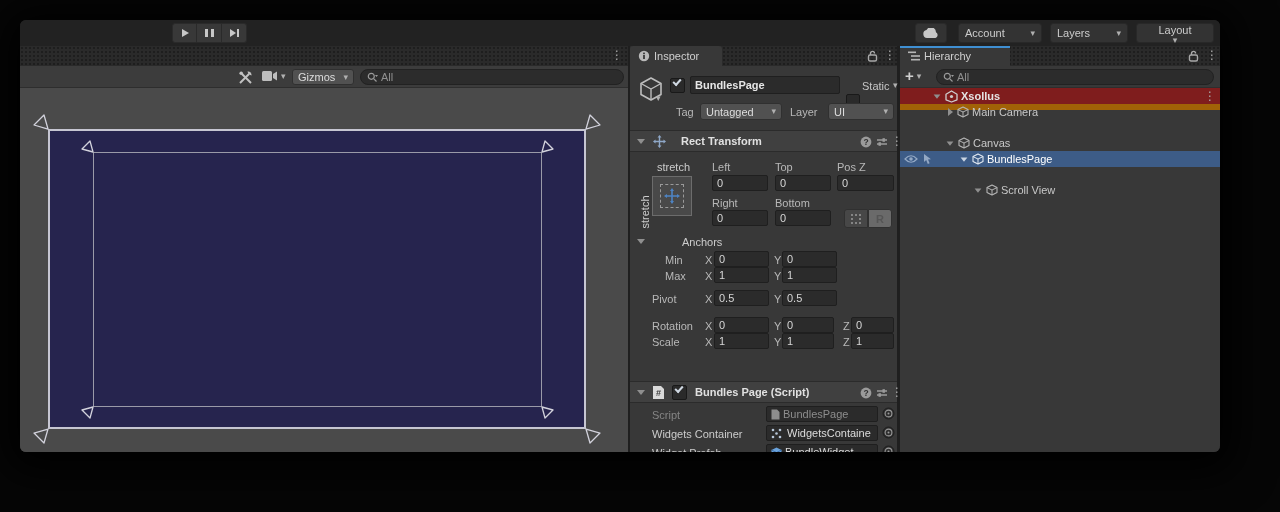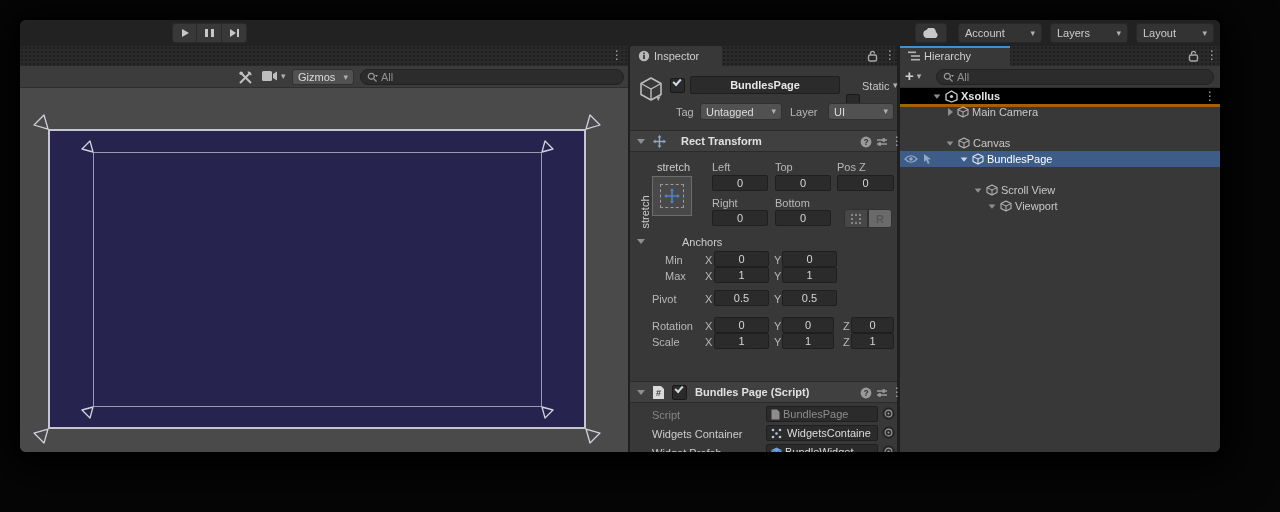--- a/index.html
+++ b/index.html
@@ -71,21 +71,21 @@
         </svg>
     </div>
     <div class="abs dd" style="left:938px;top:3px;width:84px;">
       <span>Account</span>
       <span class="caret">▾</span>
     </div>
     <div class="abs dd" style="left:1030px;top:3px;width:78px;">
       <span>Layers</span>
       <span class="caret">▾</span>
     </div>
-    <div class="abs dd" style="left:1116px;top:3px;width:78px;">
+    <div class="abs dd" style="left:1116px;top:3px;width:78px;flex-direction:column;">
       <span>Layout</span>
       <span class="caret">▾</span>
     </div>
   </div>
 
   <div id="main" class="abs">
 
     <div class="panel" style="left:0;width:608px;">
       <div class="tabwell">
         <span class="abs menu-dots" style="left:591px;top:3px;">⋮</span>
@@ -135,21 +135,21 @@
             <path d="M566 341 L580 345 L570 355 Z"></path>
             <path d="M73 64 L62 61 L70 53 Z"></path>
             <path d="M522 64 L533 61 L525 53 Z"></path>
             <path d="M73 319 L62 322 L70 330 Z"></path>
             <path d="M522 319 L533 322 L525 330 Z"></path>
           </g>
         </svg>
       </div>
     </div>
 
-    <div class="panel" style="left:610px;width:267px;text-align:center;">
+    <div class="panel" style="left:610px;width:267px;">
       <div class="tabwell">
         <div class="tab" style="left:0;width:92px;">
           <svg width="12" height="12" viewBox="0 0 12 12">
             <circle cx="6" cy="6" r="5.2" fill="#b9b9b9"></circle>
             <rect x="5.2" y="5" width="1.6" height="4" fill="#2a2a2a"></rect>
             <rect x="5.2" y="2.6" width="1.6" height="1.6" fill="#2a2a2a"></rect>
             </svg>
           <span>Inspector</span>
         </div>
         <svg class="abs" style="left:237px;top:4px;" width="11" height="12" viewBox="0 0 11 12">
@@ -372,21 +372,21 @@
         <div class="abs" style="left:36px;top:3px;width:278px;height:16px;background:#2c2c2c;border:1px solid #222222;border-radius:8px;box-sizing:border-box;display:flex;align-items:center;padding:0 6px;gap:3px;">
           <svg width="11" height="11" viewBox="0 0 11 11">
             <circle cx="4.3" cy="4.3" r="3" stroke="#9a9a9a" stroke-width="1.2" fill="none"></circle>
             <path d="M6.6 6.6 L9.5 9.5" stroke="#9a9a9a" stroke-width="1.2"></path>
             <path d="M8 3 l3 0 l-1.5 2 Z" fill="#9a9a9a"></path>
             </svg>
           <span style="color:#8f8f8f;font-size:11px;">All</span>
         </div>
       </div>
 
-      <div class="hrow" style="top:42px;height:16px;background:#000000;border-bottom:3px solid #a16207;">
+      <div class="hrow" style="top:42px;height:16px;background:#7f1d1d;border-bottom:6px solid #a16207;">
         <span class="fold" style="margin-left:33px;transform:scale(0.85);"></span>
         <svg style="margin-left:4px;" width="13" height="13" viewBox="0 0 13 13">
           <path d="M6.5 1 L12 4.2 V9.8 L6.5 12 L1 9.8 V4.2 Z" fill="none" stroke="#cfcfcf" stroke-width="1.3" stroke-linejoin="round"></path>
           <circle cx="6.5" cy="6.5" r="1.6" fill="#cfcfcf"></circle>
           </svg>
         <span class="hlabel" style="font-weight:bold;color:#e4e4e4;">Xsollus</span>
         <span class="abs menu-dots" style="left:304px;top:2px;">⋮</span>
       </div>
 
       <div class="hrow" style="top:58px;">
@@ -427,25 +427,17 @@
 
       <div class="hrow" style="top:136px;">
         <span class="fold" style="margin-left:74px;transform:scale(0.85);"></span>
         <svg style="margin-left:4px;" width="12" height="12" viewBox="0 0 12 12">
           <path d="M6 1 L11 3.6 V8.4 L6 11 L1 8.4 V3.6 Z" fill="none" stroke="#b5b5b5" stroke-width="1.1" stroke-linejoin="round"></path>
           <path d="M1 3.6 L6 6 L11 3.6 M6 6 V11" fill="none" stroke="#b5b5b5" stroke-width="1"></path>
           </svg>
         <span class="hlabel">Scroll View</span>
       </div>
 
-      <div class="hrow" style="top:152px;">
-        <span class="fold" style="margin-left:88px;transform:scale(0.85);"></span>
-        <svg style="margin-left:4px;" width="12" height="12" viewBox="0 0 12 12">
-          <path d="M6 1 L11 3.6 V8.4 L6 11 L1 8.4 V3.6 Z" fill="none" stroke="#b5b5b5" stroke-width="1.1" stroke-linejoin="round"></path>
-          <path d="M1 3.6 L6 6 L11 3.6 M6 6 V11" fill="none" stroke="#b5b5b5" stroke-width="1"></path>
-          </svg>
-        <span class="hlabel">Viewport</span>
-      </div>
 
     </div>
 
   </div>
 </div>
 
 </body></html>

